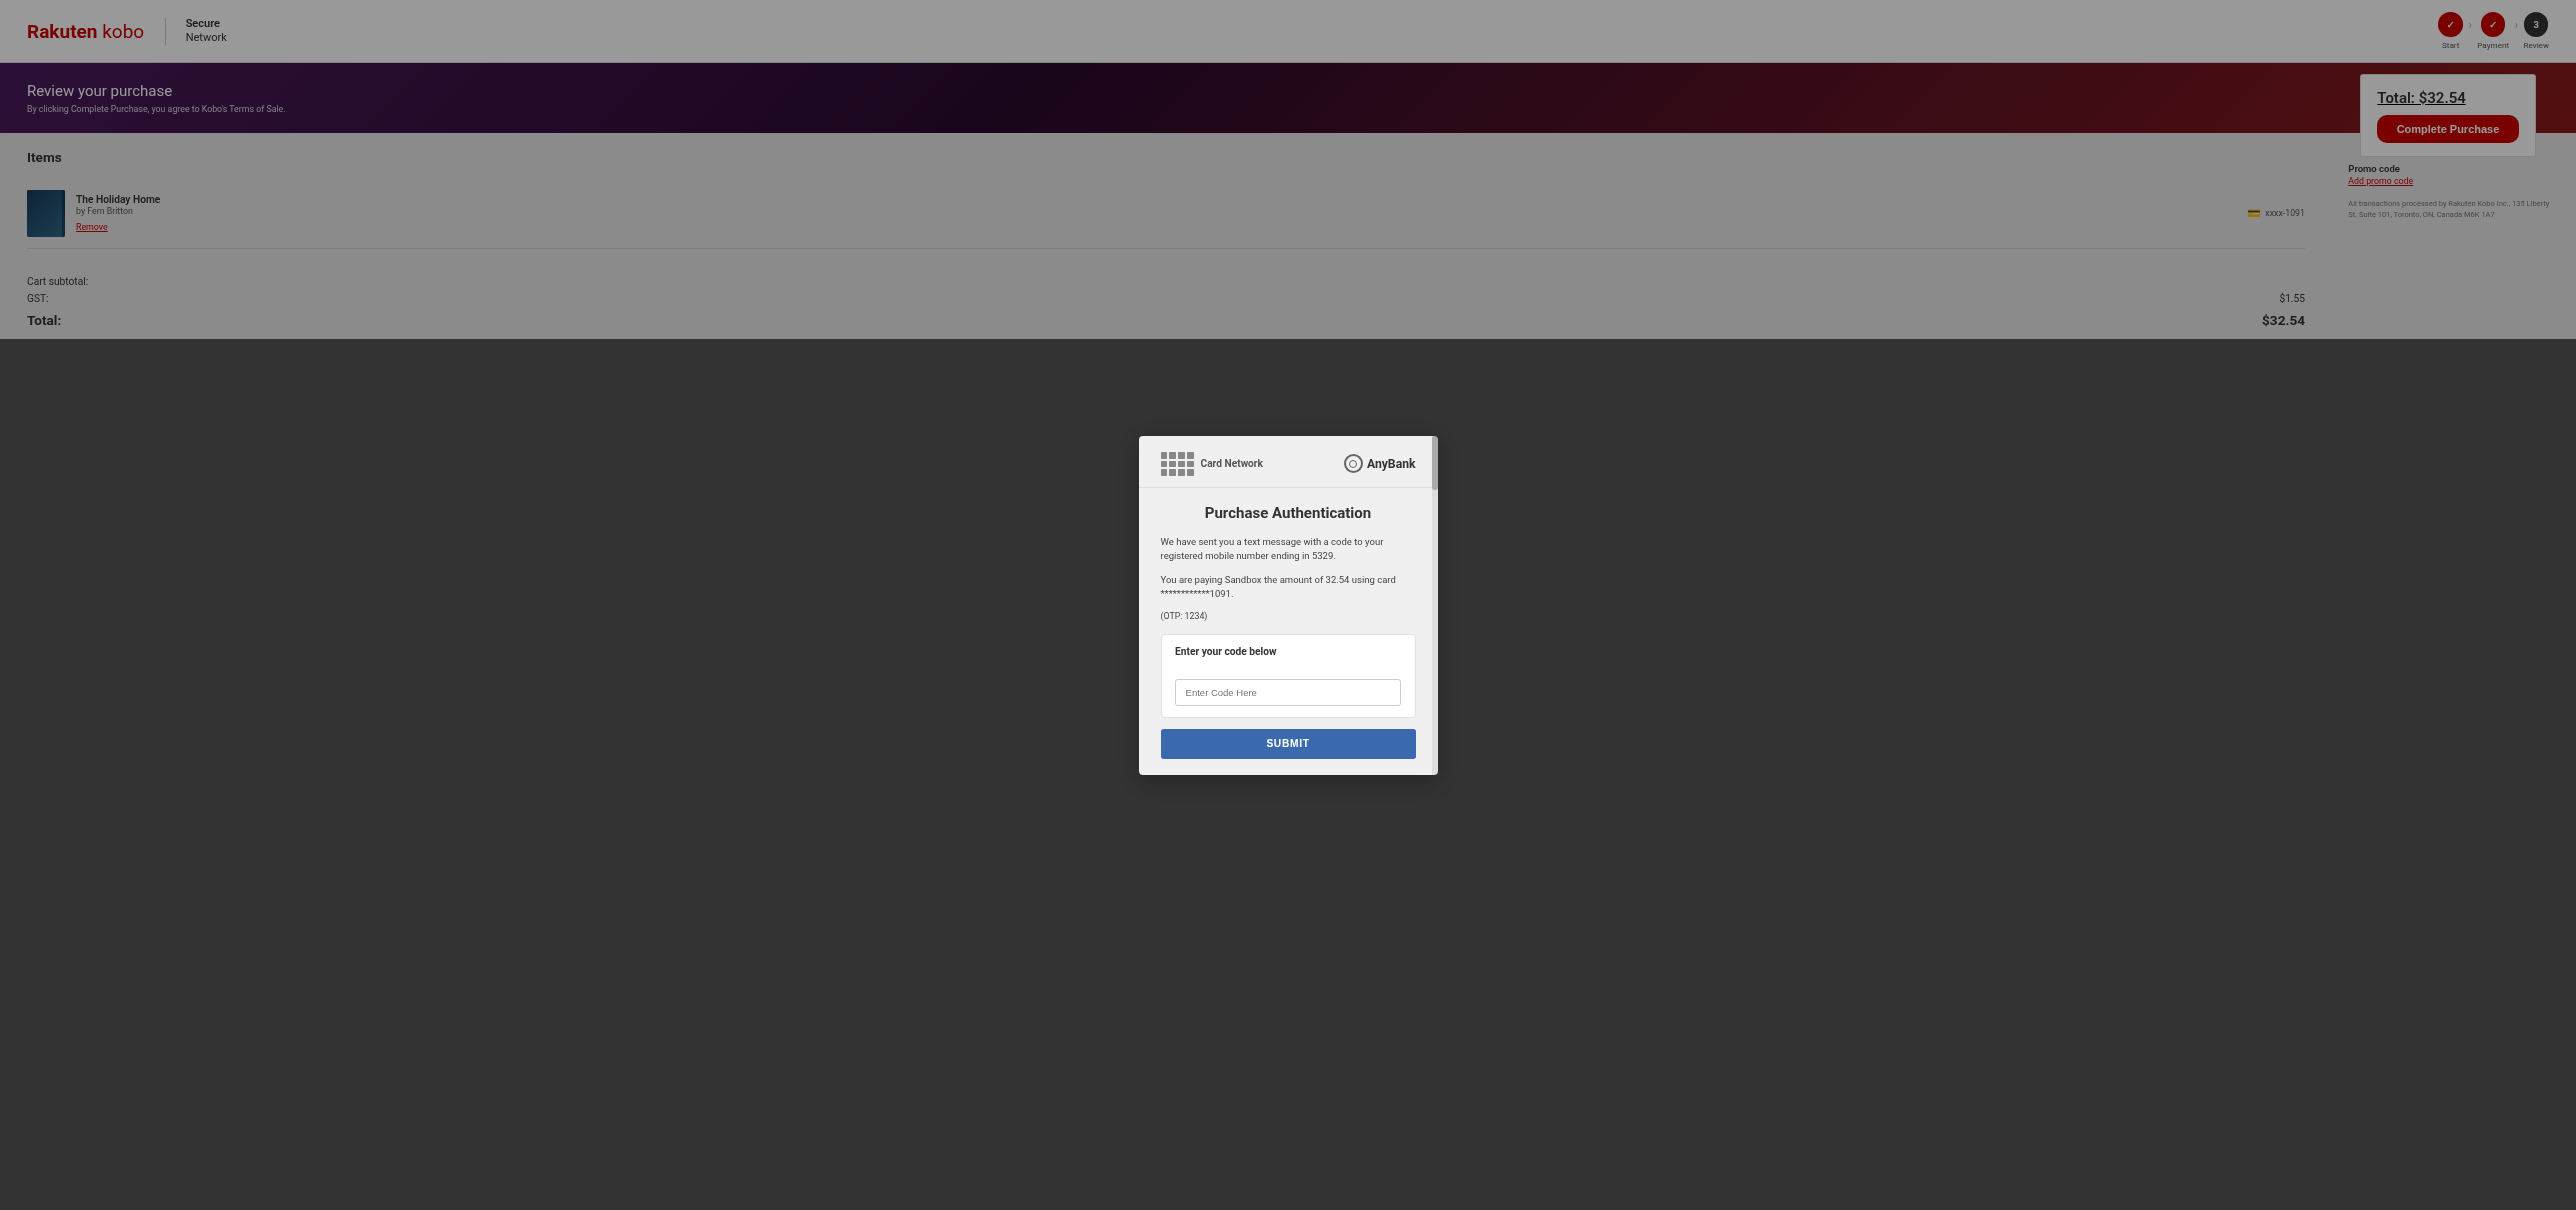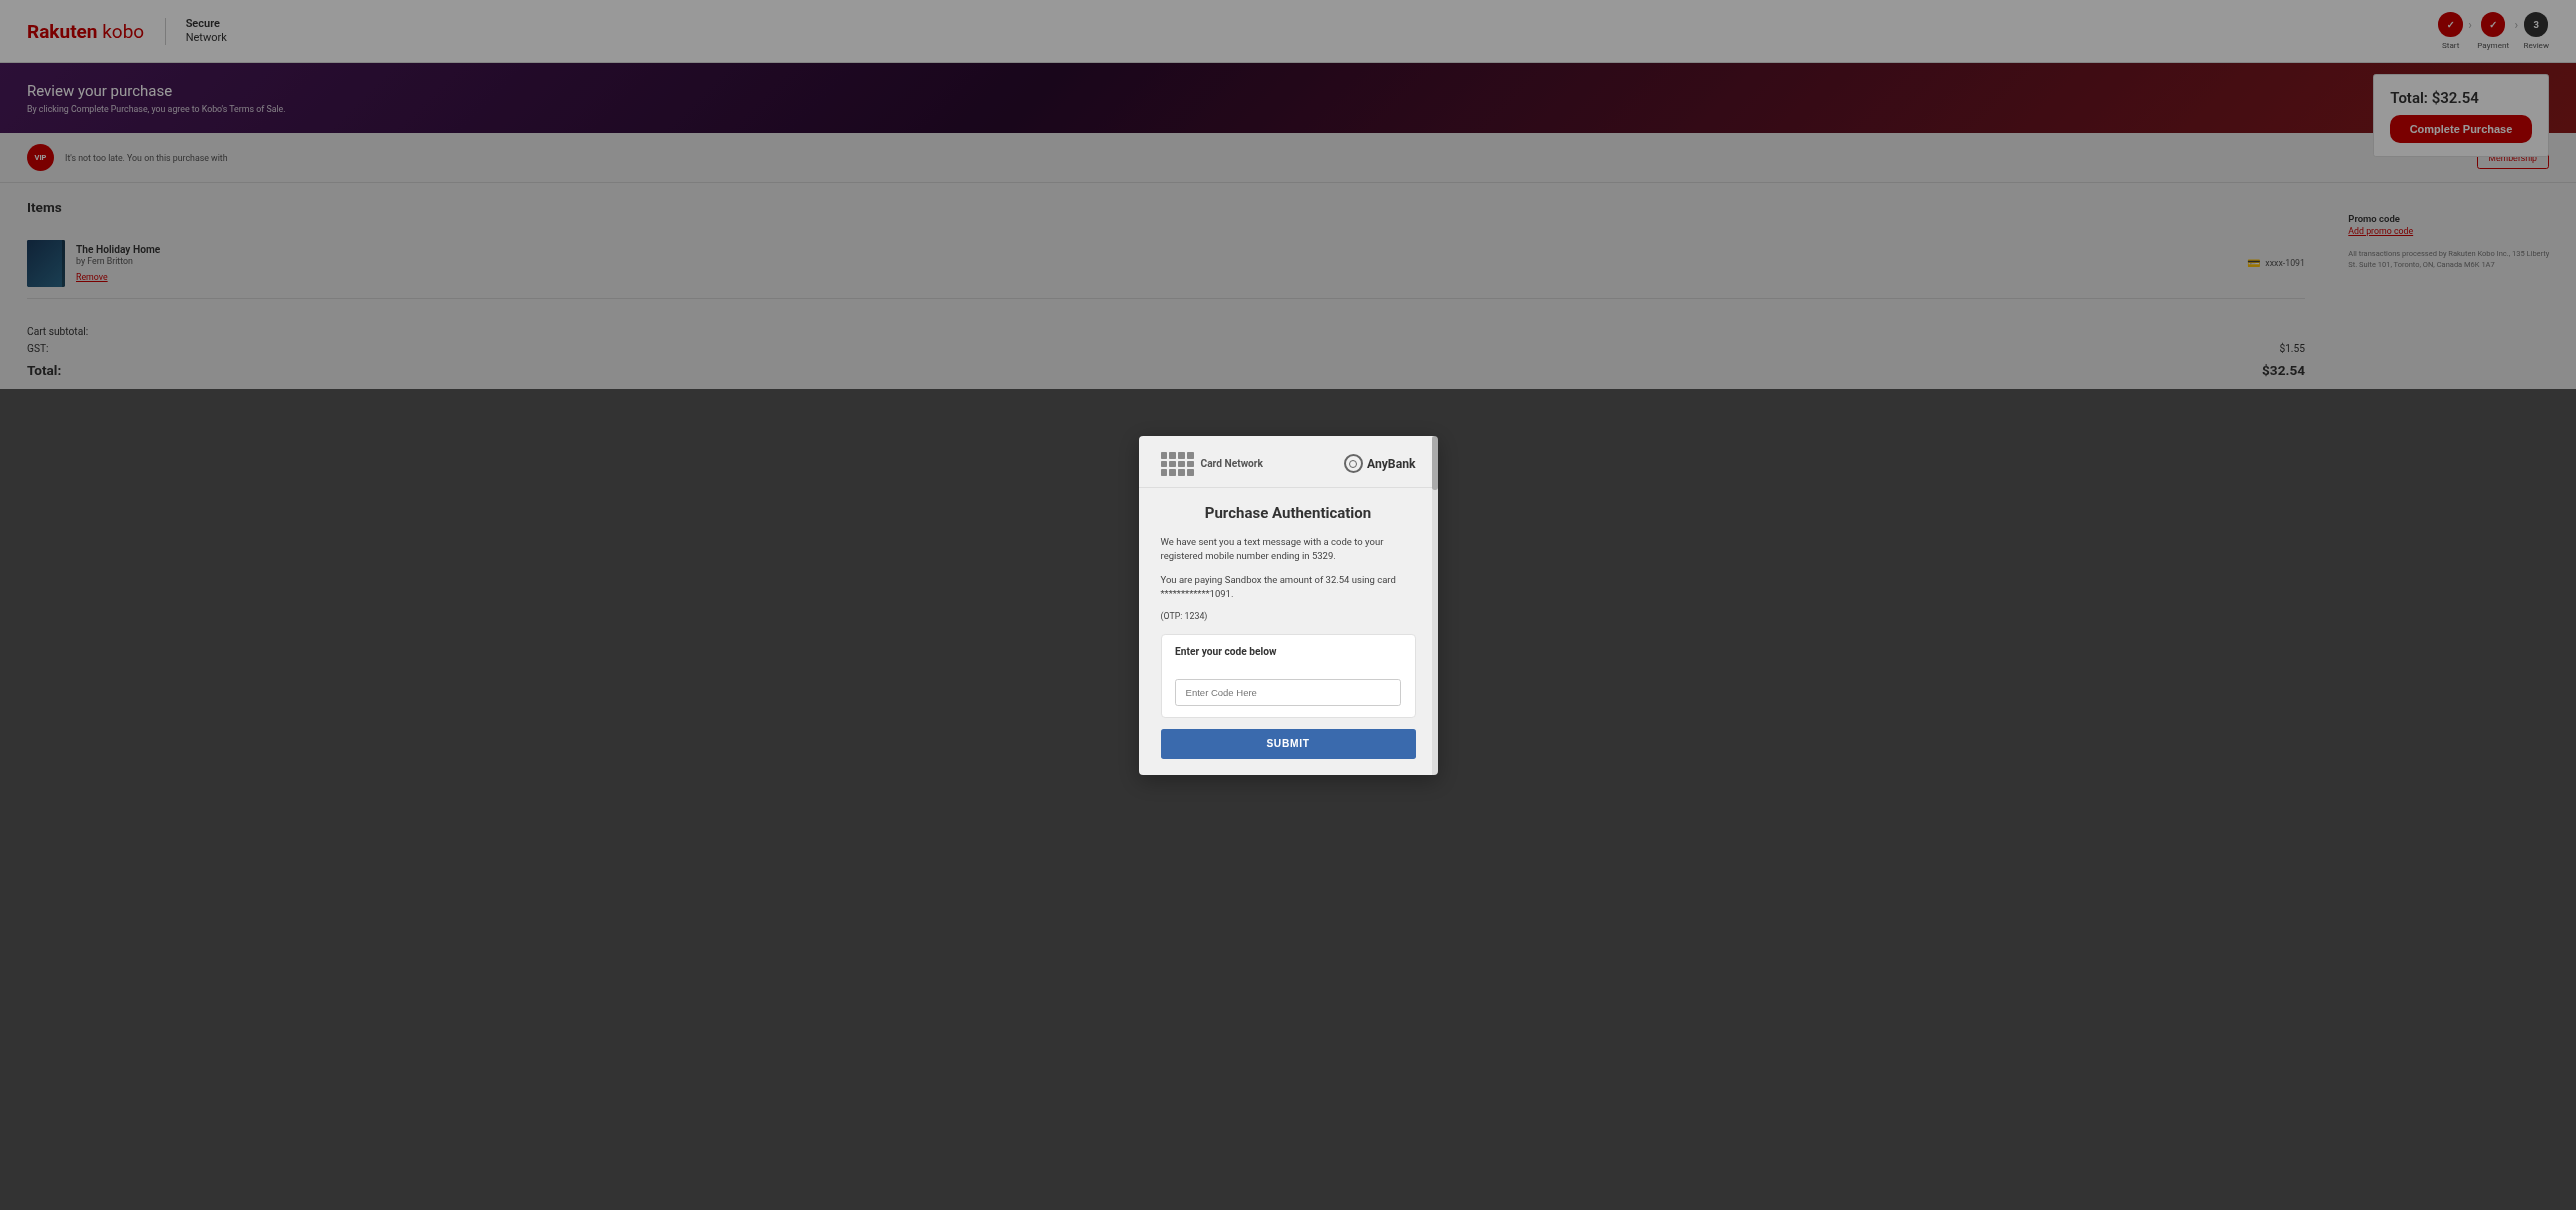--- a/index.html
+++ b/index.html
@@ -97,27 +97,28 @@
       margin-bottom: 4.1px;
     }
     .banner-subtitle {
       font-size: 8.8px;
       color: rgba(255,255,255,0.8);
     }
 
     
     .total-card {
       position: absolute;
-      right: 27px;
+      right: 40px;
       top: 11px;
       background: #fff;
       border: 0.7px solid #ddd;
       border-radius: 2.7px;
       padding: 13.6px 16.3px;
       min-width: 176px;
+      text-decoration: underline;
     }
     .total-amount {
       font-size: 15px;
       color: #333;
       font-weight: 600;
       margin-bottom: 8.1px;
     }
     .complete-btn {
       background: #cc0000;
       color: #fff;
@@ -445,28 +446,20 @@
   <p class="banner-subtitle">By clicking Complete Purchase, you agree to Kobo's Terms of Sale.</p>
 
   <div class="total-card">
     <div class="total-amount">Total: $32.54</div>
     <button class="complete-btn">Complete Purchase</button>
   </div>
 </div>
 
 <div class="page-wrapper">
 
-  <div class="vip-bar">
-    <div class="vip-badge">VIP</div>
-    <span class="vip-text">
-      <span>It's not too late. You</span>
-      <span>on this purchase with</span>
-    </span>
-    <button class="vip-membership-btn">Membership</button>
-  </div>
 
   <div class="content-with-sidebar">
     <div class="left-content">
 
       <div class="items-section">
         <h2 class="items-title">Items</h2>
 
         <div class="item-row">
           <div class="item-cover"></div>
           <div class="item-info">

